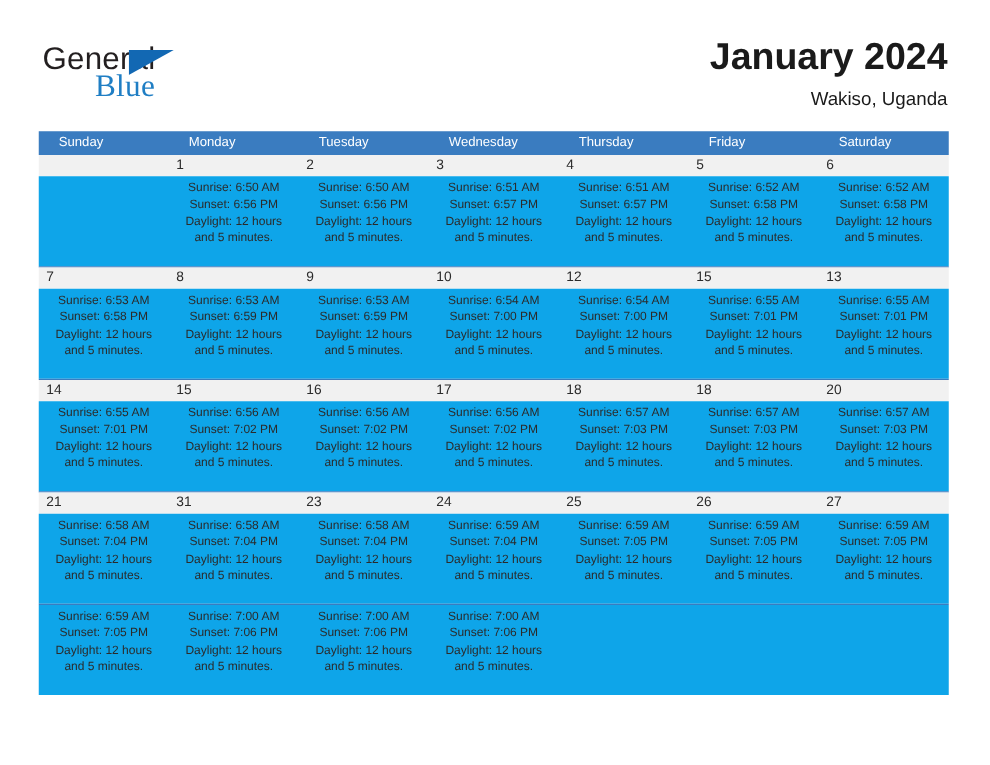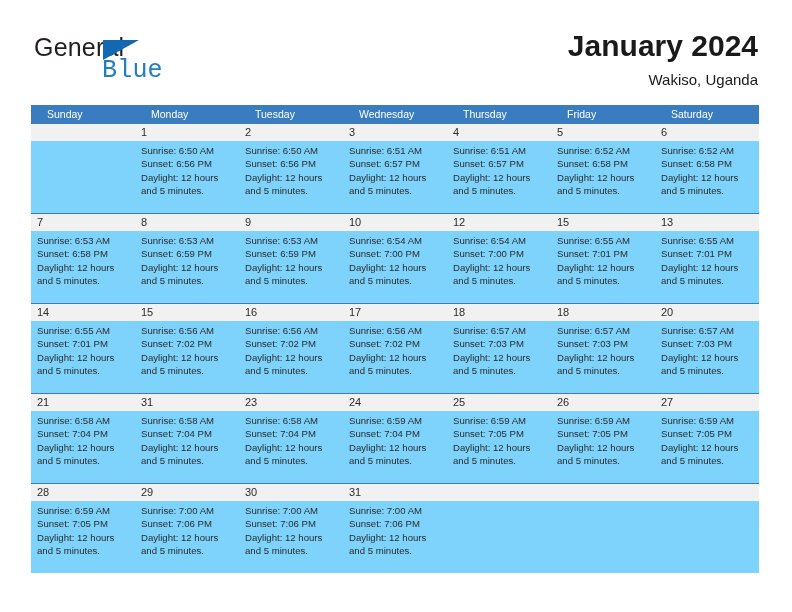--- a/index.html
+++ b/index.html
@@ -45,26 +45,26 @@
     color: #231f20;
     font-family: "Liberation Sans", sans-serif;
   }
   .brand-tri-svg {
     position: absolute;
     left: 69px;
     top: 5px;
   }
   .brand-blue {
     position: absolute;
-    left: 68px;
+    left: 42px;
     top: 23px;
     font-size: 25px;
     letter-spacing: 0.2px;
     color: #1f7ec4;
-    font-family: Liberation Mono, monospace;
+    font-family: Liberation Serif, serif;
   }
 
   .title-block {
     position: absolute;
     right: 34px;
     top: 28px;
     text-align: right;
   }
   .cal-title {
     font-size: 30px;
@@ -119,21 +119,22 @@
     flex: 1 1 0;
     font-size: 11px;
     line-height: 17px;
     color: #2b2b2b;
     padding-left: 6px;
     box-sizing: border-box;
   }
   .week-body {
     display: flex;
     height: 72px;
-    background: #7dd3fc;
+    background: #0ea5e9;
+    text-align: center;
   }
   .week-body .bcell {
     flex: 1 1 0;
     padding: 3px 6px 0 6px;
     box-sizing: border-box;
   }
   .ev-line {
     font-size: 9.6px;
     line-height: 13.4px;
     color: #2b2b2b;
@@ -382,29 +383,20 @@
             </div>
             <div class="bcell">
               <div class="ev-line">Sunrise: 6:59 AM</div>
               <div class="ev-line">Sunset: 7:05 PM</div>
               <div class="ev-line">Daylight: 12 hours</div>
               <div class="ev-line">and 5 minutes.</div>
             </div>
           </div>
         </div>
         <div class="week">
-          <div class="week-numbers">
-            <div class="ncell">28</div>
-            <div class="ncell">29</div>
-            <div class="ncell">30</div>
-            <div class="ncell">31</div>
-            <div class="ncell"></div>
-            <div class="ncell"></div>
-            <div class="ncell"></div>
-          </div>
           <div class="week-body">
             <div class="bcell">
               <div class="ev-line">Sunrise: 6:59 AM</div>
               <div class="ev-line">Sunset: 7:05 PM</div>
               <div class="ev-line">Daylight: 12 hours</div>
               <div class="ev-line">and 5 minutes.</div>
             </div>
             <div class="bcell">
               <div class="ev-line">Sunrise: 7:00 AM</div>
               <div class="ev-line">Sunset: 7:06 PM</div>

